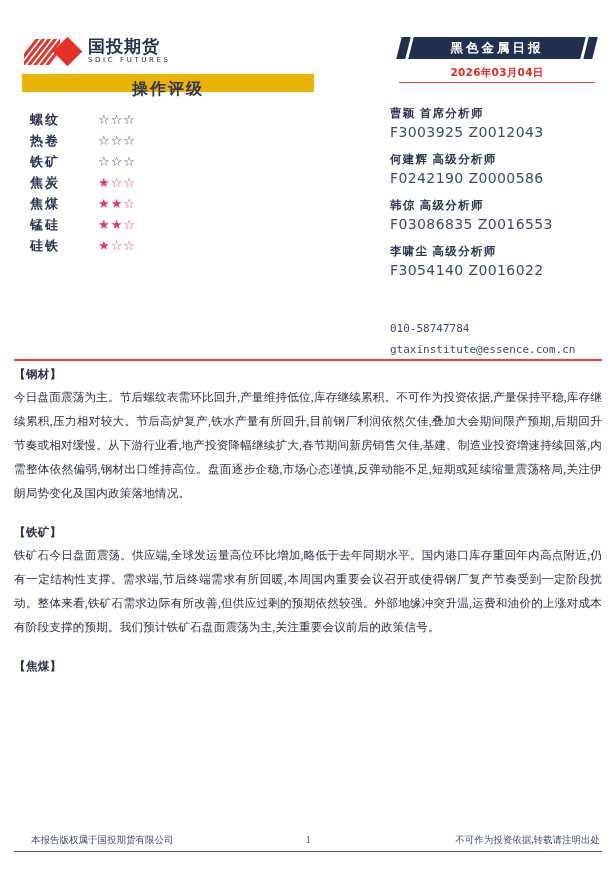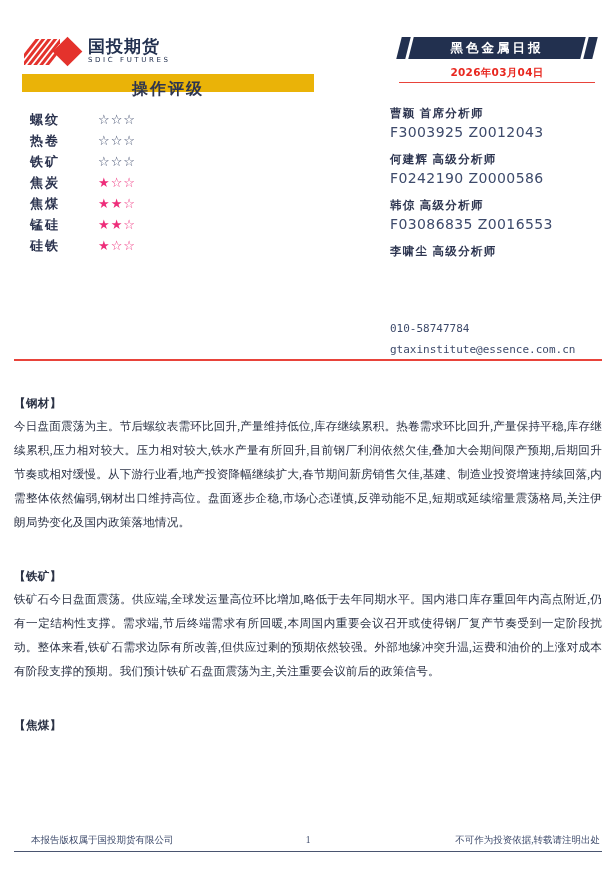--- a/index.html
+++ b/index.html
@@ -240,21 +240,20 @@
     top: 362px;
     width: 588px;
   }
   .section { margin-bottom: 14px; }
   .section-title {
     font-size: 11.5px;
     font-weight: bold;
     color: #2b3245;
     line-height: 24px;
     letter-spacing: 0.4px;
-    margin-top: 29px;
   }
   .section-body {
     font-size: 11.6px;
     color: #2b3245;
     line-height: 24px;
     text-align: justify;
     letter-spacing: 0.15px;
   }
 
   
@@ -358,35 +357,36 @@
     <div class="analyst-block">
       <div class="analyst-name">何建辉 高级分析师</div>
       <div class="analyst-ids">F0242190  Z0000586</div>
     </div>
     <div class="analyst-block">
       <div class="analyst-name">韩倞 高级分析师</div>
       <div class="analyst-ids">F03086835  Z0016553</div>
     </div>
     <div class="analyst-block">
       <div class="analyst-name">李啸尘 高级分析师</div>
+      <div class="analyst-ids">F3054140  Z0016022</div>
     </div>
   </div>
 
   <div class="contact">
     <div class="contact-line">010-58747784</div>
     <div class="contact-line">gtaxinstitute@essence.com.cn</div>
   </div>
 
   <div class="header-rule"></div>
 </div>
 
 <div class="content">
   <div class="section">
     <div class="section-title">【钢材】</div>
-    <div class="section-body">今日盘面震荡为主。节后螺纹表需环比回升,产量维持低位,库存继续累积。热卷需求环比回升,产量保持平稳,库存继续累积,压力相对较大。压力相对较大,铁水产量有所回升,目前钢厂利润依然欠佳,叠加大会期间限产预期,后期回升节奏或相对缓慢。从下游行业看,地产投资降幅继续扩大,春节期间新房销售欠佳,基建、制造业投资增速持续回落,内需整体依然偏弱,钢材出口维持高位。盘面逐步企稳,市场心态谨慎,反弹动能不足,短期或延续缩量震荡格局,关注伊朗局势变化及国内政策落地情况。</div>
+    <div class="section-body">今日盘面震荡为主。节后螺纹表需环比回升,产量维持低位,库存继续累积。不可作为投资依据,产量保持平稳,库存继续累积,压力相对较大。节后高炉复产,铁水产量有所回升,目前钢厂利润依然欠佳,叠加大会期间限产预期,后期回升节奏或相对缓慢。从下游行业看,地产投资降幅继续扩大,春节期间新房销售欠佳,基建、制造业投资增速持续回落,内需整体依然偏弱,钢材出口维持高位。盘面逐步企稳,市场心态谨慎,反弹动能不足,短期或延续缩量震荡格局,关注伊朗局势变化及国内政策落地情况。</div>
   </div>
   <div class="section">
     <div class="section-title">【铁矿】</div>
     <div class="section-body">铁矿石今日盘面震荡。供应端,全球发运量高位环比增加,略低于去年同期水平。国内港口库存重回年内高点附近,仍有一定结构性支撑。需求端,节后终端需求有所回暖,本周国内重要会议召开或使得钢厂复产节奏受到一定阶段扰动。整体来看,铁矿石需求边际有所改善,但供应过剩的预期依然较强。外部地缘冲突升温,运费和油价的上涨对成本有阶段支撑的预期。我们预计铁矿石盘面震荡为主,关注重要会议前后的政策信号。</div>
   </div>
   <div class="section">
     <div class="section-title">【焦煤】</div>
   </div>
 </div>
 

